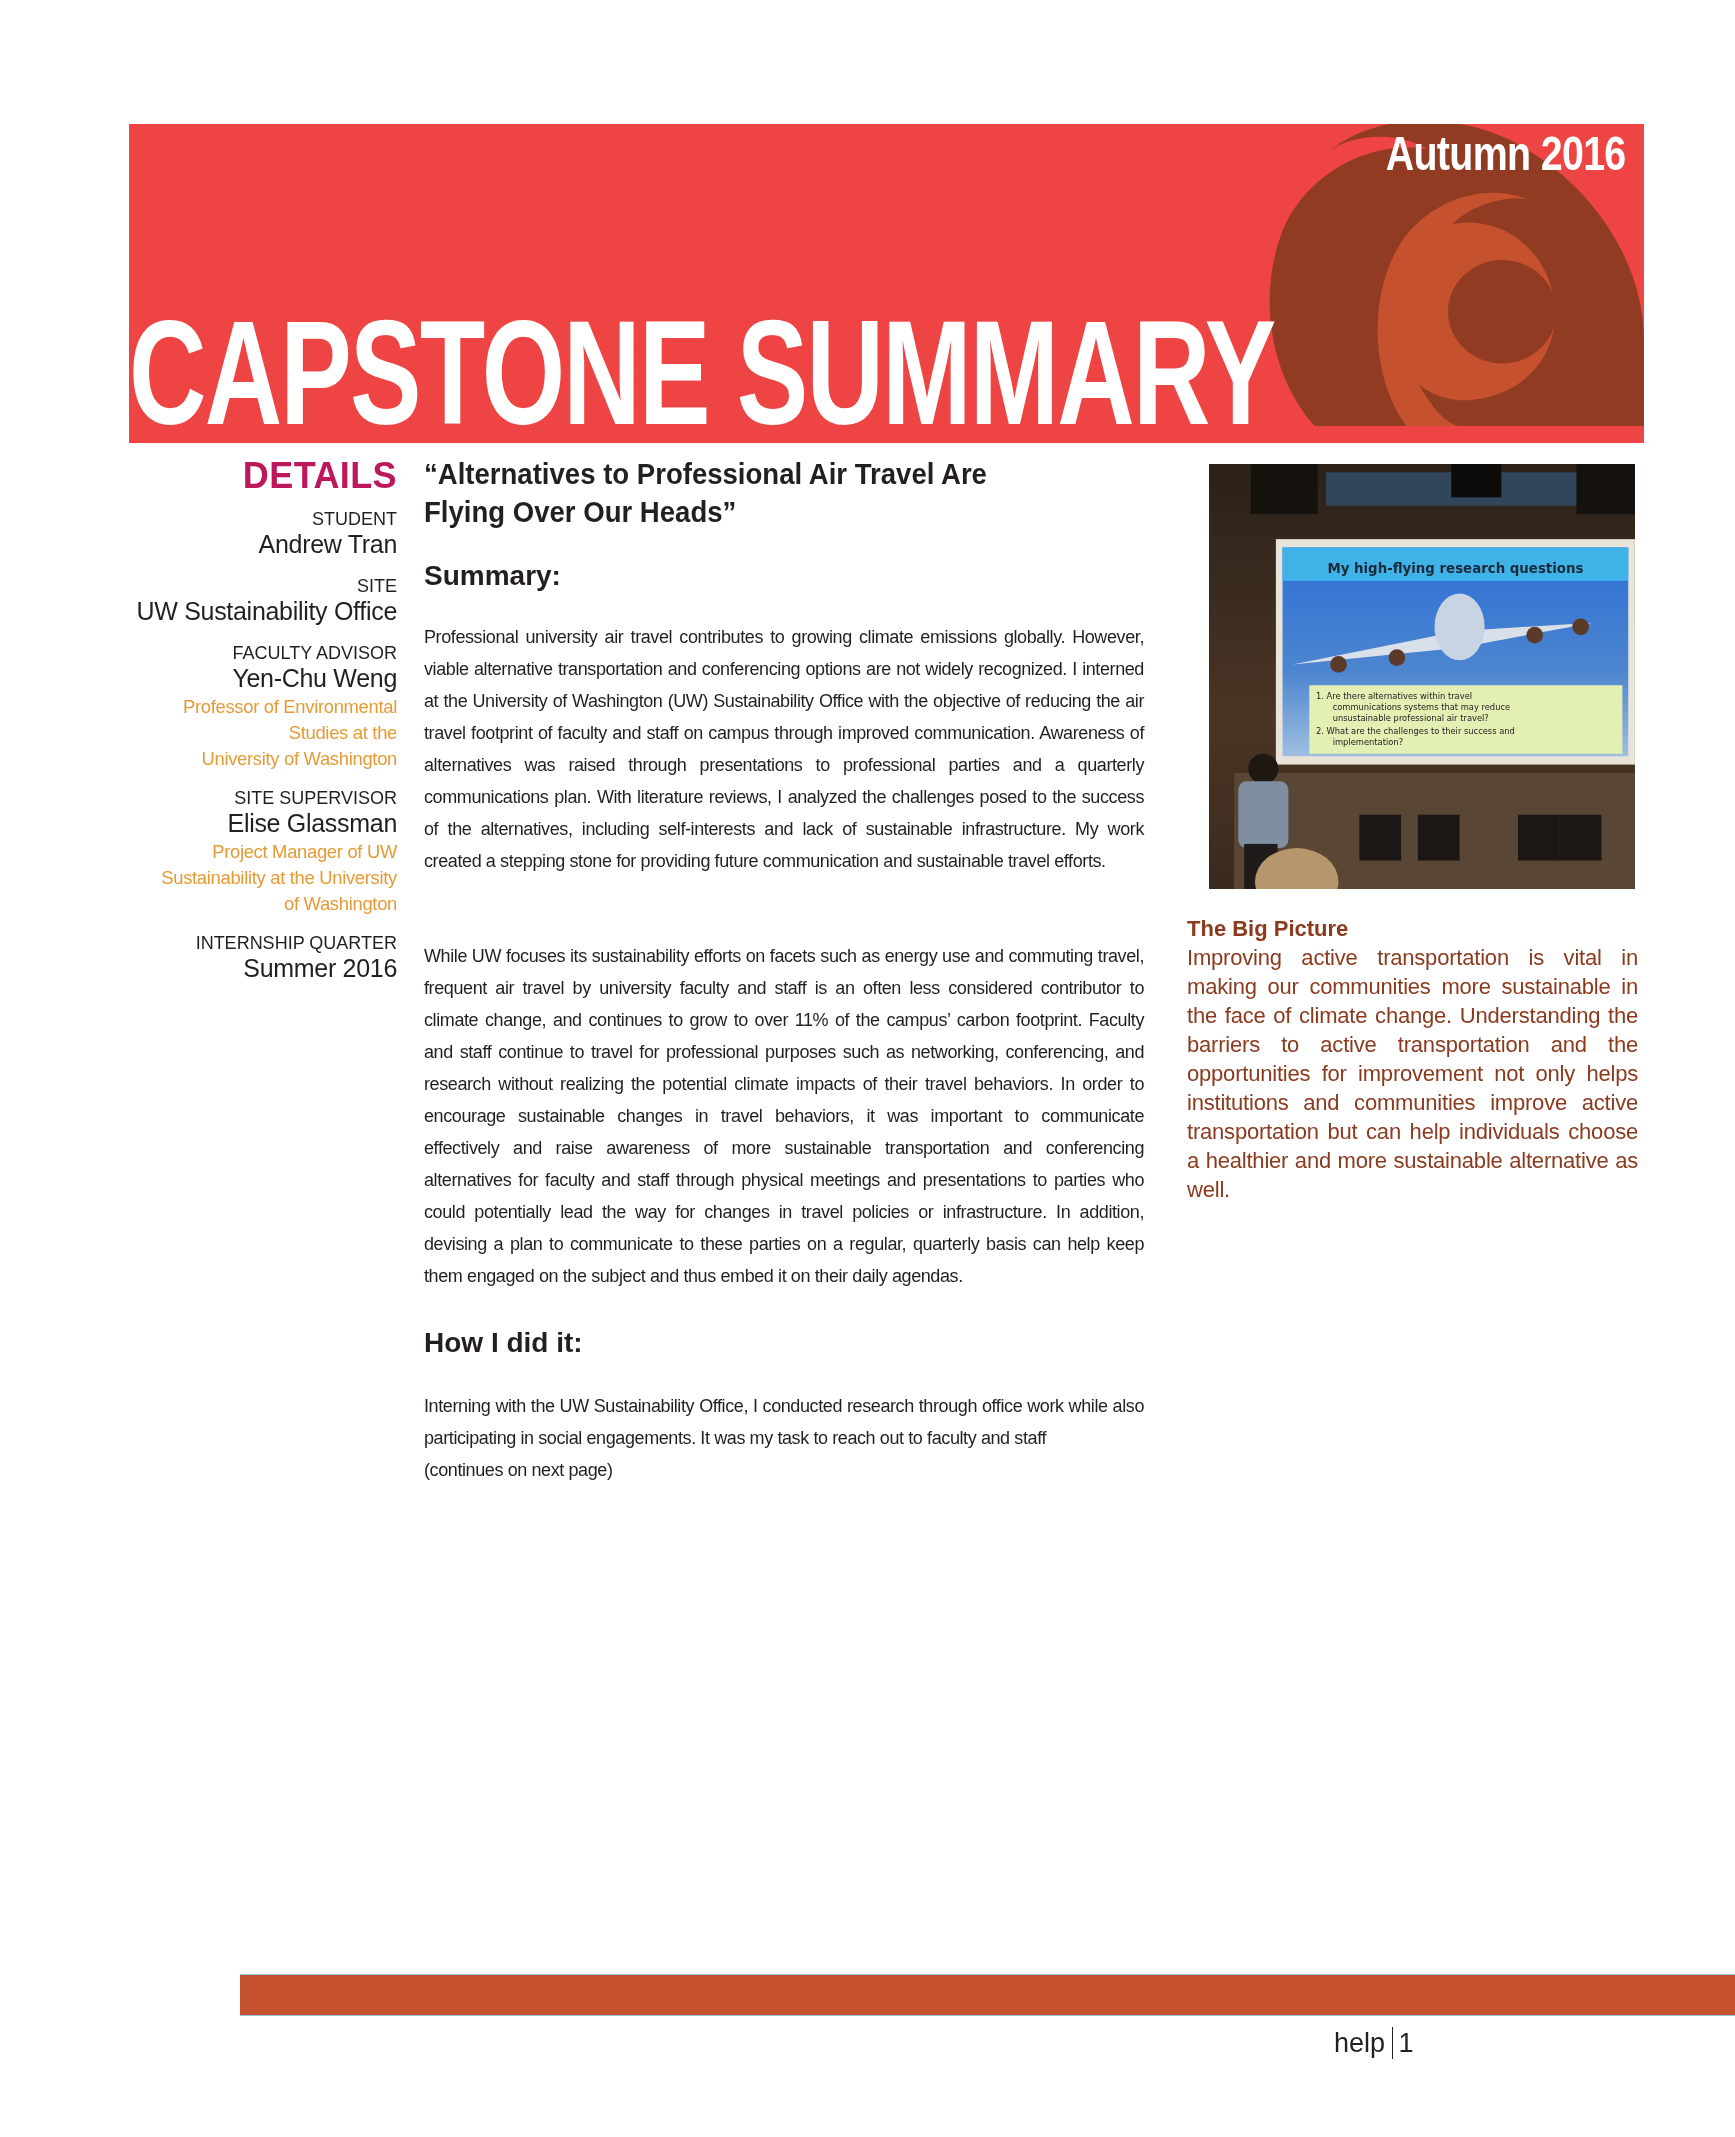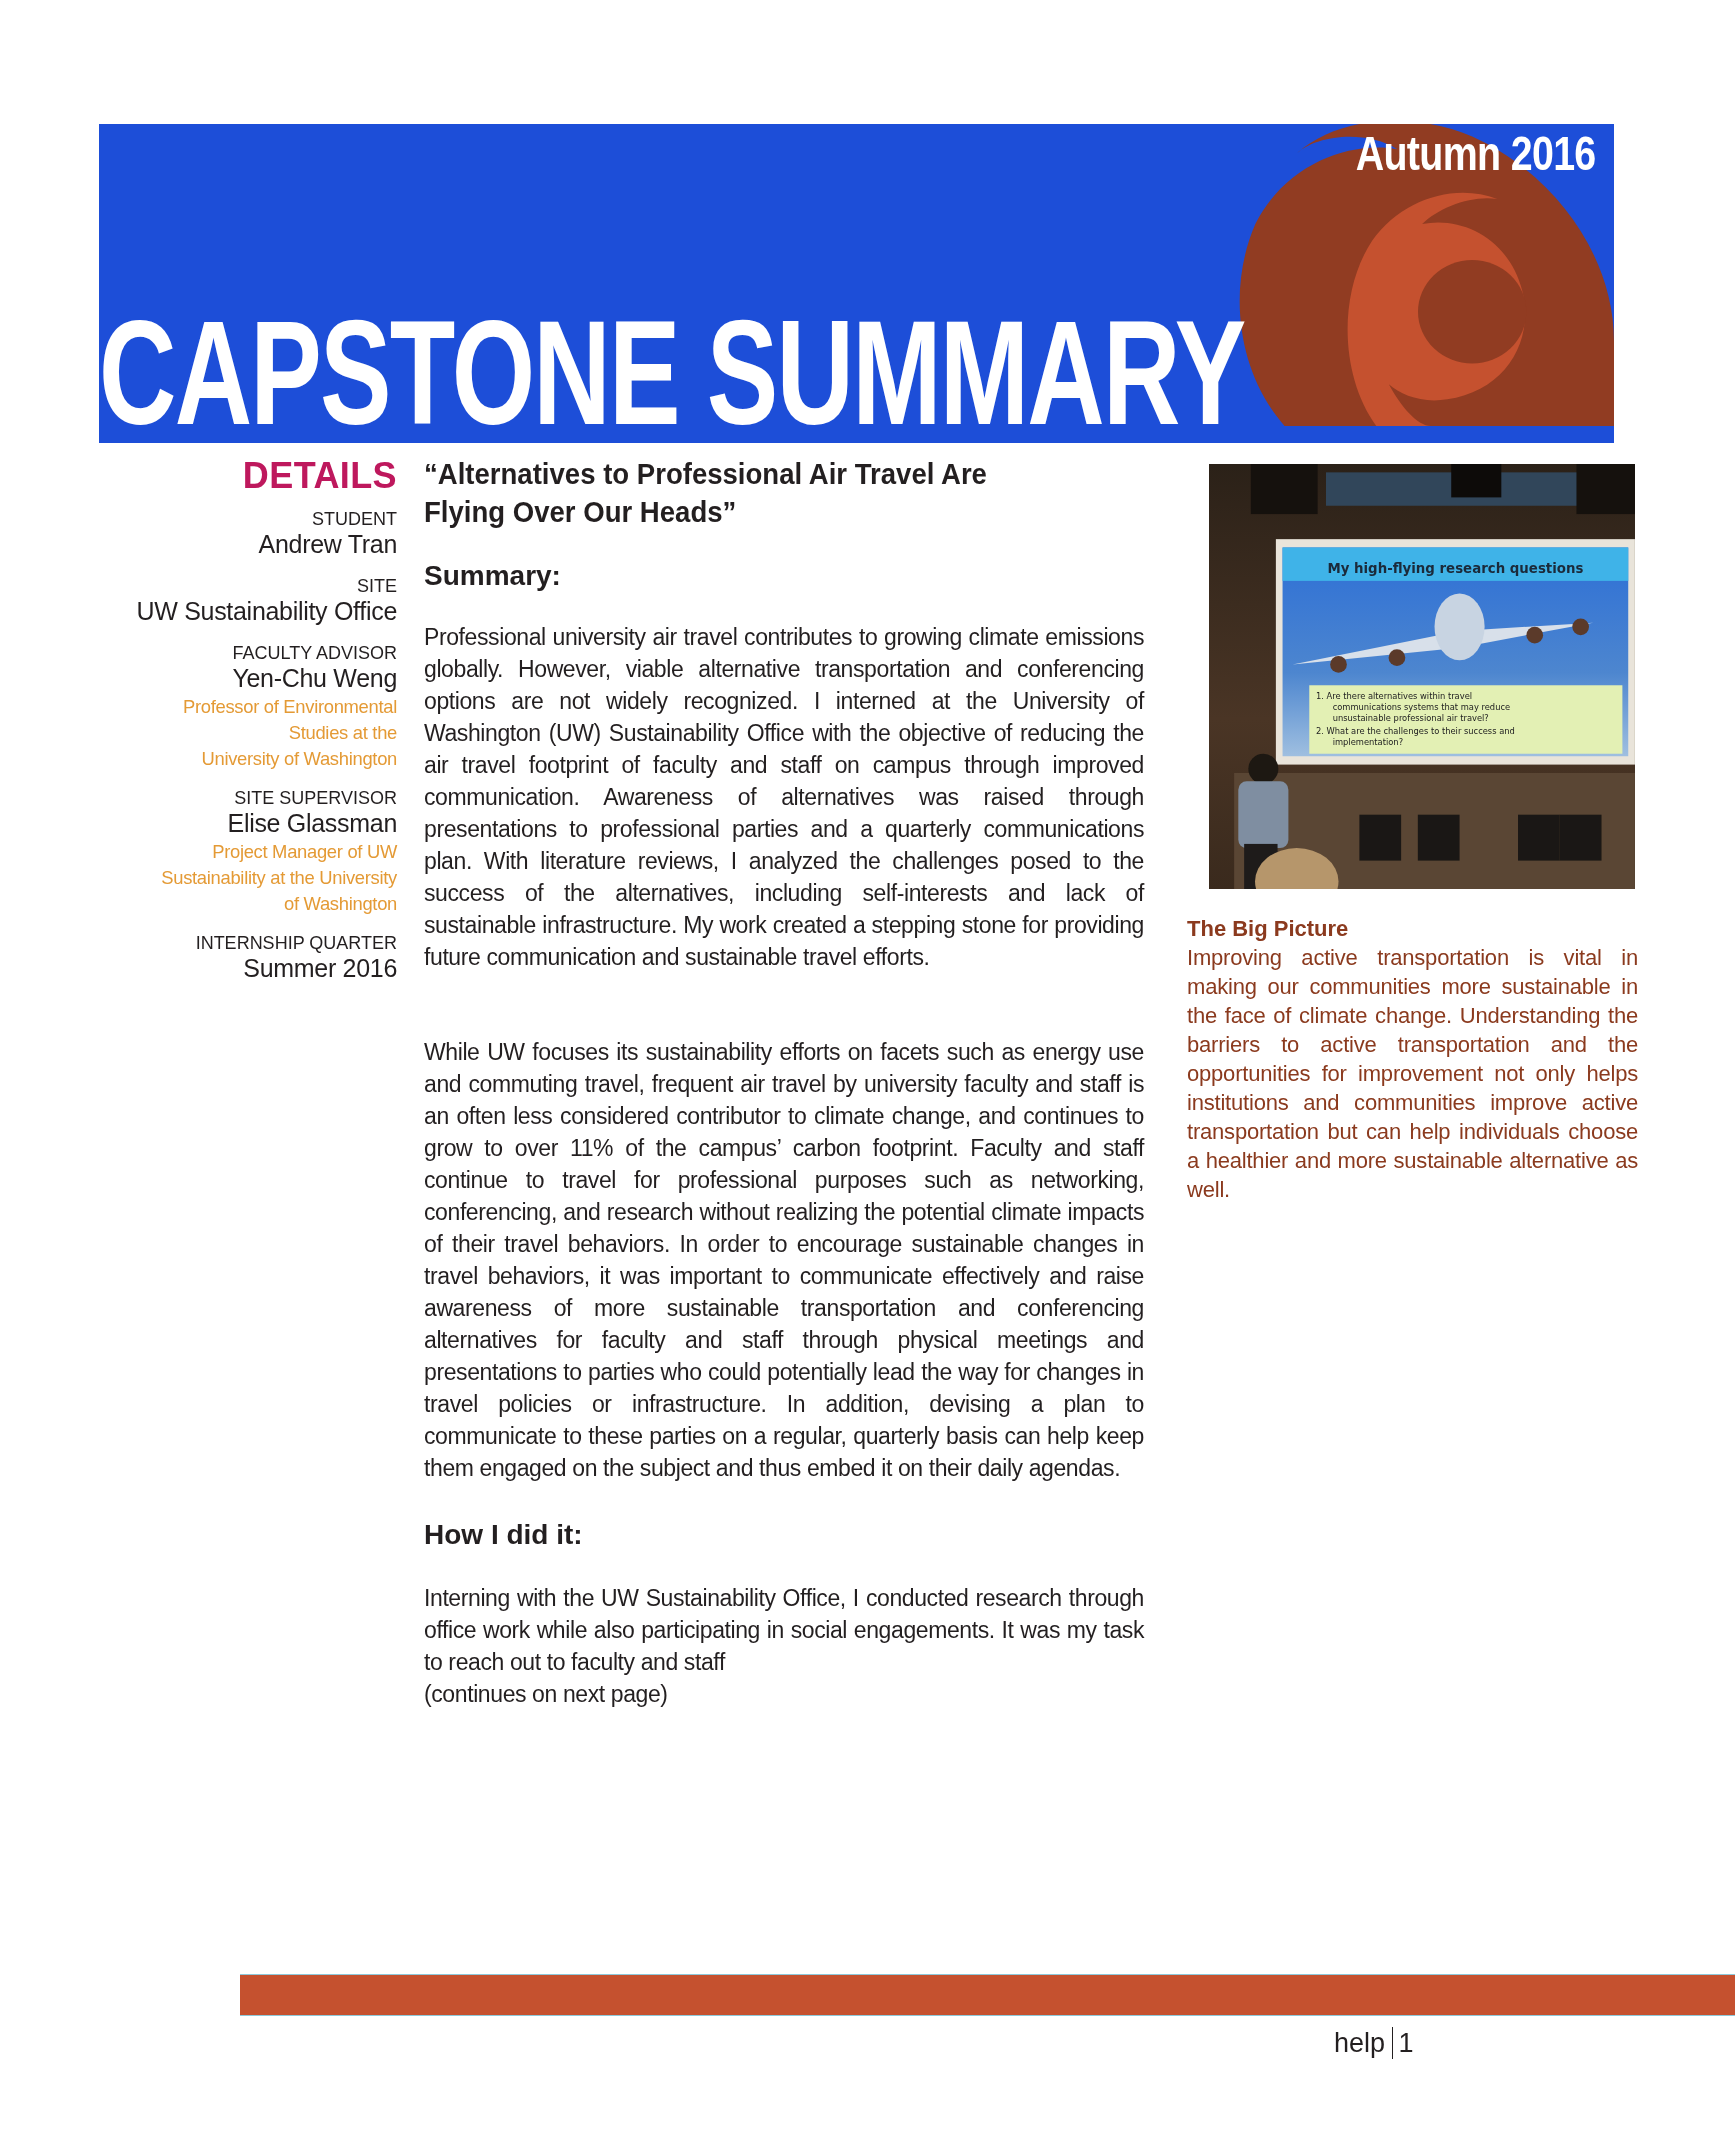--- a/index.html
+++ b/index.html
@@ -1,22 +1,22 @@
 <!DOCTYPE html>
 <html style="font-size:13.4px"><head>
 <meta charset="utf-8">
 <style>
   * { box-sizing: border-box; margin: 0; padding: 0; }
   html, body { width: 1736px; height: 2137px; background: #ffffff; overflow: hidden; }
   body { position: relative; font-family: "Liberation Sans", "DejaVu Sans", sans-serif; color: #231f20; }
 
   
   .banner {
-    position: absolute; left: 99px; top: 124px; width: 1515px; height: 319px;
-    background: #1d4ed8; overflow: hidden;
+    position: absolute; left: 129px; top: 124px; width: 1515px; height: 319px;
+    background: #ef4444; overflow: hidden;
   }
   .banner-swirl { position: absolute; left: 1123px; top: 0; width: 392px; height: 302px; }
   .season {
     position: absolute; right: 18.4px; top: 1.7px;
     font-family: "Liberation Sans", sans-serif; font-weight: bold;
     font-size: 48px; color: #ffffff; letter-spacing: -0.8px;
     transform: scaleX(0.82); transform-origin: right top;
   }
   .main-title {
     position: absolute; left: 0px; top: 182px;
@@ -33,21 +33,21 @@
   .d-sub { font-size: 18.4px; color: #e49a35; line-height: 26px; letter-spacing: -0.3px; }
 
   
   .main { position: absolute; left: 424px; top: 455px; width: 720px; }
   .article-title {
     font-weight: bold; font-size: 29px; line-height: 38px; color: #231f20;
     transform: scaleX(0.95); transform-origin: left top; width: 756px;
   }
   .section-heading { font-weight: bold; font-size: 28px; line-height: 35px; color: #231f20; }
   .body-text {
-    font-size: 23px; line-height: 32px; color: #231f20; text-align: justify;
+    font-size: 18px; line-height: 32px; color: #231f20; text-align: justify;
     letter-spacing: -0.4px; word-spacing: 0px;
   }
 
   
   .photo {
     position: absolute; left: 1201px; top: 464px; width: 426px; height: 425px;
     background: #2a2016; overflow: hidden; margin-left: 8px;
   }
   .big-picture { position: absolute; left: 1187px; top: 915px; width: 451px; }
   .bp-title { font-weight: bold; font-size: 22px; line-height: 28px; color: #8b3a1e; }

